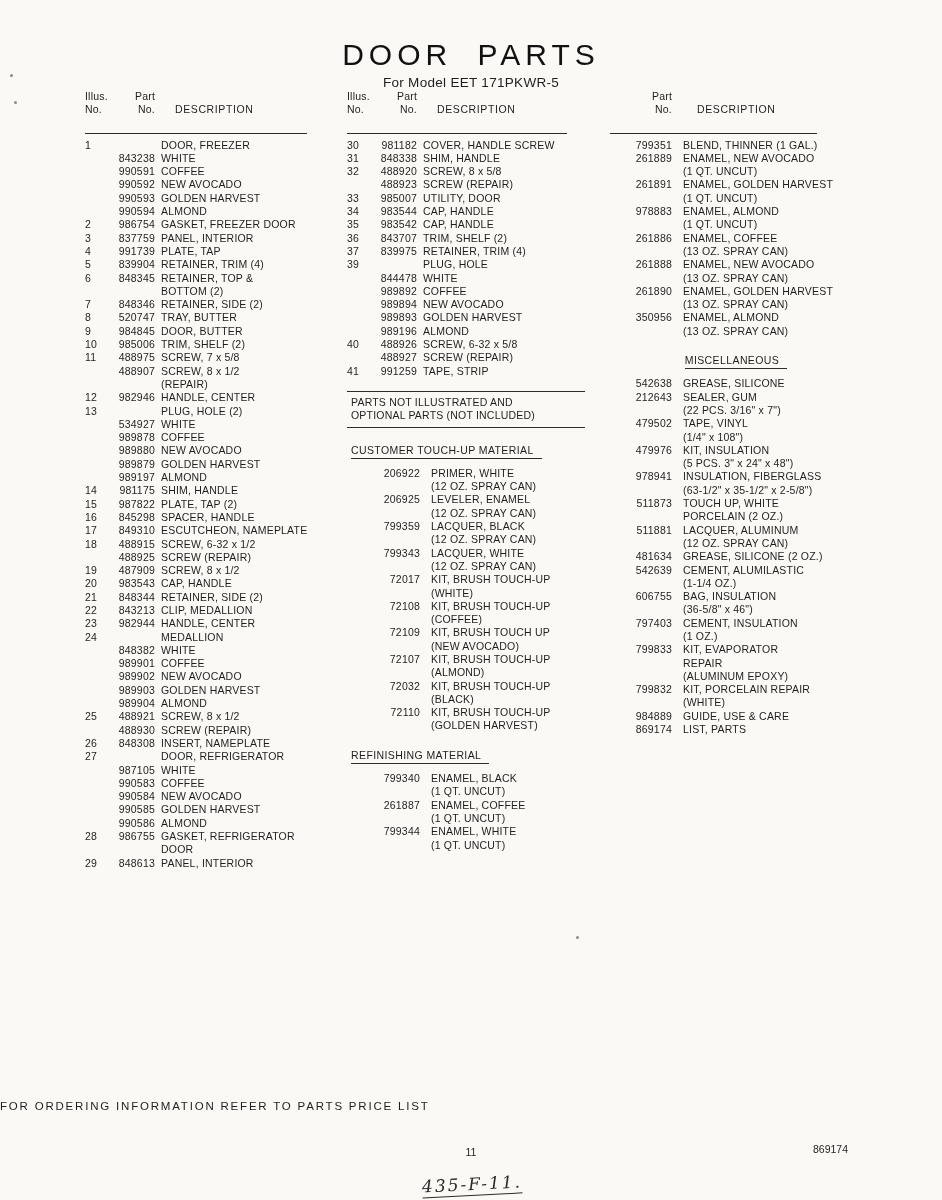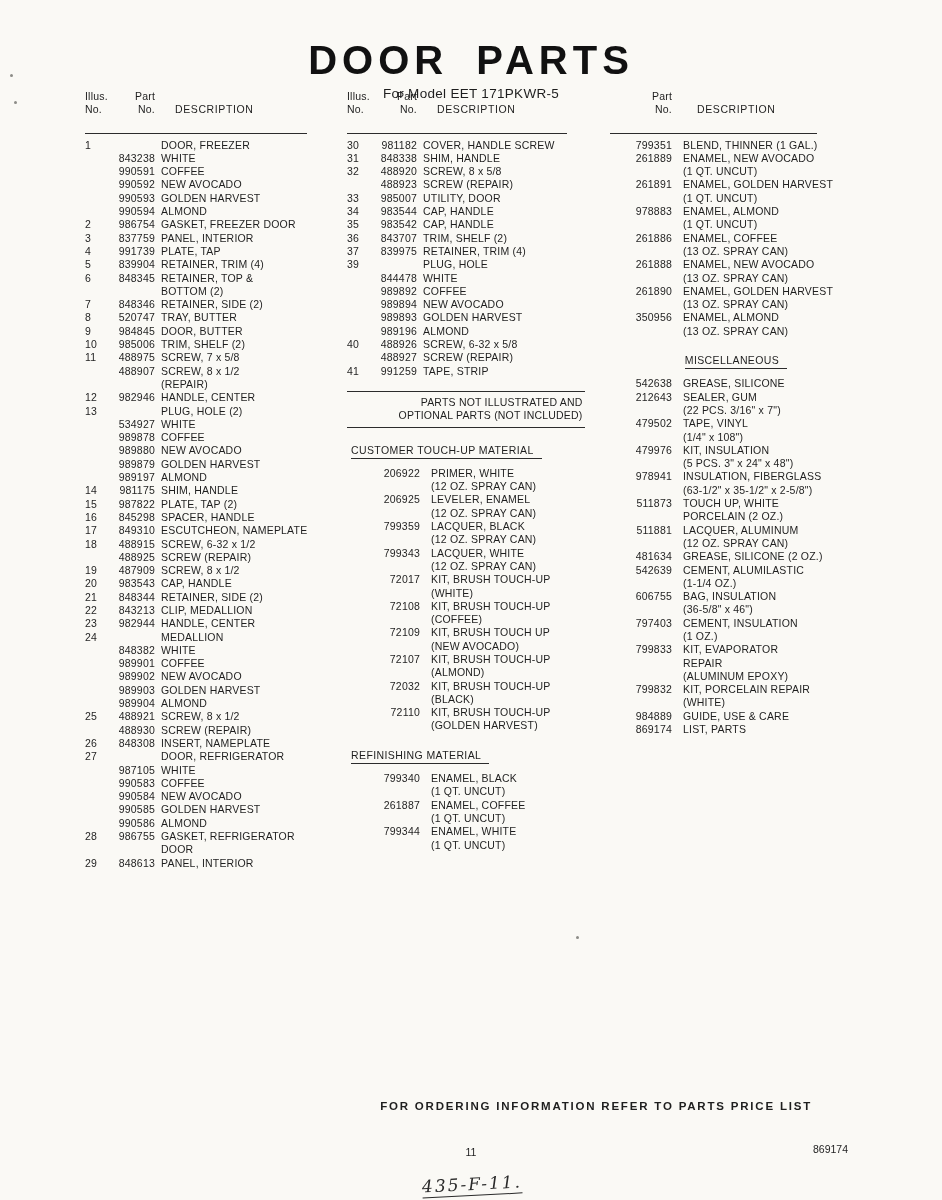--- a/index.html
+++ b/index.html
@@ -3,49 +3,49 @@
 <meta charset="utf-8">
 <style>
   * { margin:0; padding:0; box-sizing:border-box; }
   html,body { background:#9a9a9a; }
   .page {
     position:relative; width:942px; height:1200px; margin:0 auto;
     background:#faf9f5; color:#1e1e1e; overflow:hidden;
     font-family:"Liberation Sans","DejaVu Sans",sans-serif;
   }
   .title-block { position:absolute; top:38px; left:0; width:942px; text-align:center; }
-  .doc-title { font-size:40px; font-weight:bold; letter-spacing:5px; word-spacing:12px; color:#111; }
+  .doc-title { font-size:30px; font-weight:normal; letter-spacing:5px; word-spacing:12px; color:#111; }
   .doc-subtitle { margin-top:3px; font-size:13.5px; font-weight:normal; letter-spacing:0.3px; }
 
   .col { position:absolute; top:90px; font-size:10.5px; line-height:13.3px; letter-spacing:0.2px; }
   .col1 { left:85px;  width:252px; }
   .col2 { left:347px; width:250px; }
   .col3 { left:610px; width:252px; }
 
   .col-head { width:88%; padding-bottom:16px; border-bottom:1.1px solid #2c2c2c; margin-bottom:5px; }
   .col3 .col-head { width:82%; }
 
   .grid3 { display:grid; grid-template-columns:20px 44px 1fr; column-gap:6px; }
   .grid2 { display:grid; grid-template-columns:73px 1fr; column-gap:11px; }
   .col3 .grid2 { grid-template-columns:62px 1fr; }
 
   .c-i { text-align:left; white-space:nowrap; }
   .c-p { text-align:right; white-space:nowrap; }
   .c-d { text-align:left; white-space:nowrap; }
   .h-center { text-align:right; white-space:nowrap; }
   .h-desc { padding-left:14px; letter-spacing:0.6px; white-space:nowrap; }
 
-  .note-box { margin-top:13px; width:95%; border-top:1.1px solid #2c2c2c; border-bottom:1.1px solid #2c2c2c; padding:4px 2px 4px 4px;text-align:right; }
+  .note-box { margin-top:13px; width:95%; border-top:1.1px solid #2c2c2c; border-bottom:1.1px solid #2c2c2c; padding:4px 2px 4px 4px; }
   .section-heading { margin-top:16px; margin-left:4px; }
   .section-heading span { display:inline-block; border-bottom:1.1px solid #2c2c2c; padding:0 8px 1px 0; letter-spacing:0.4px; }
   .sub-rows { margin-top:8px; }
   .rows { margin-top:2px; }
 
-  .footer-note { position:absolute; top:1100px; left:0; width:812px; text-align:right;
-    font-size:11.5px; font-weight:bold; letter-spacing:1.8px; }
+  .footer-note { position:absolute; top:1100px; left:0; width:812px; text-align:left;
+    font-size:11.5px; font-weight:normal; letter-spacing:1.8px; }
   .page-number { position:absolute; top:1146px; left:0; width:942px; text-align:center; font-size:10.5px; }
   .doc-number { position:absolute; top:1143px; left:813px; font-size:10.5px; }
   .handwriting { position:absolute; top:1174px; left:422px;
     font-family:"DejaVu Serif",serif; font-style:italic; font-size:17px;
     letter-spacing:2px; transform:rotate(-3deg); color:#2a2a2a;
     border-bottom:1.4px solid #2a2a2a; padding-bottom:1px; }
   .speck { position:absolute; width:3px; height:3px; background:#8c8c88; border-radius:50%; }
 </style>
 </head>
 <body>

